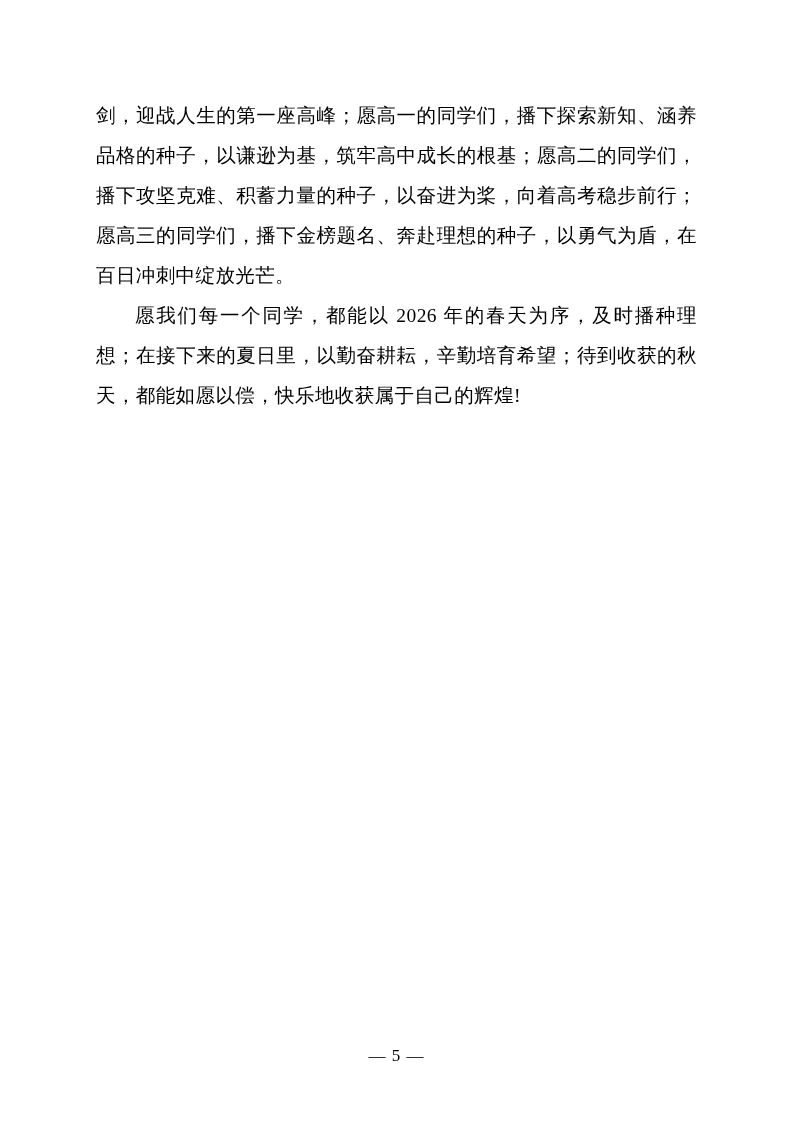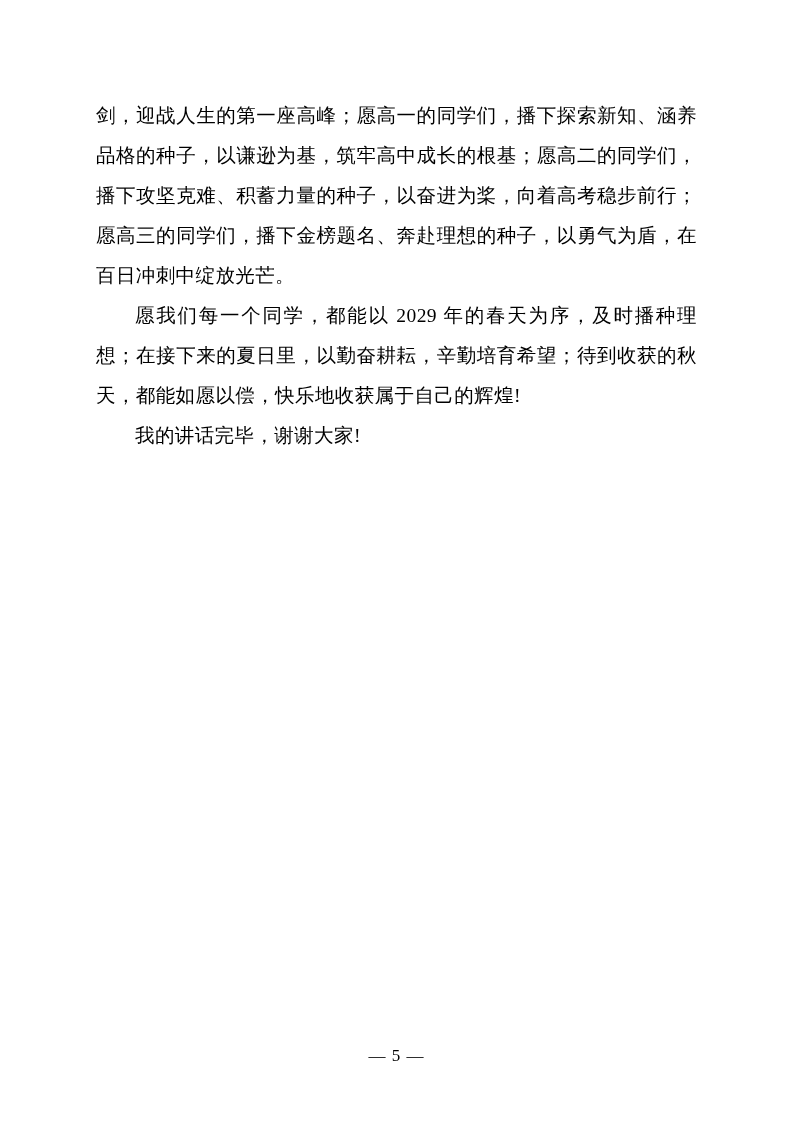--- a/index.html
+++ b/index.html
@@ -47,19 +47,18 @@
     color: #000;
   }
 </style>
 </head>
 <body>
 
 <div class="page">
 
   <div class="doc-body">
     <p class="para">剑，迎战人生的第一座高峰；愿高一的同学们，播下探索新知、涵养品格的种子，以谦逊为基，筑牢高中成长的根基；愿高二的同学们，播下攻坚克难、积蓄力量的种子，以奋进为桨，向着高考稳步前行；愿高三的同学们，播下金榜题名、奔赴理想的种子，以勇气为盾，在百日冲刺中绽放光芒。</p>
-    <p class="para indent">愿我们每一个同学，都能以 2029 年的春天为序，及时播种理想；在接下来的夏日里，以勤奋耕耘，辛勤培育希望；待到收获的秋天，都能如愿以偿，快乐地收获属于自己的辉煌!</p>
-    <p class="para indent">我的讲话完毕，谢谢大家!</p>
+    <p class="para indent">愿我们每一个同学，都能以 2026 年的春天为序，及时播种理想；在接下来的夏日里，以勤奋耕耘，辛勤培育希望；待到收获的秋天，都能如愿以偿，快乐地收获属于自己的辉煌!</p>
   </div>
 
   <div class="page-number">— 5 —</div>
 
 </div>
 
 </body></html>

